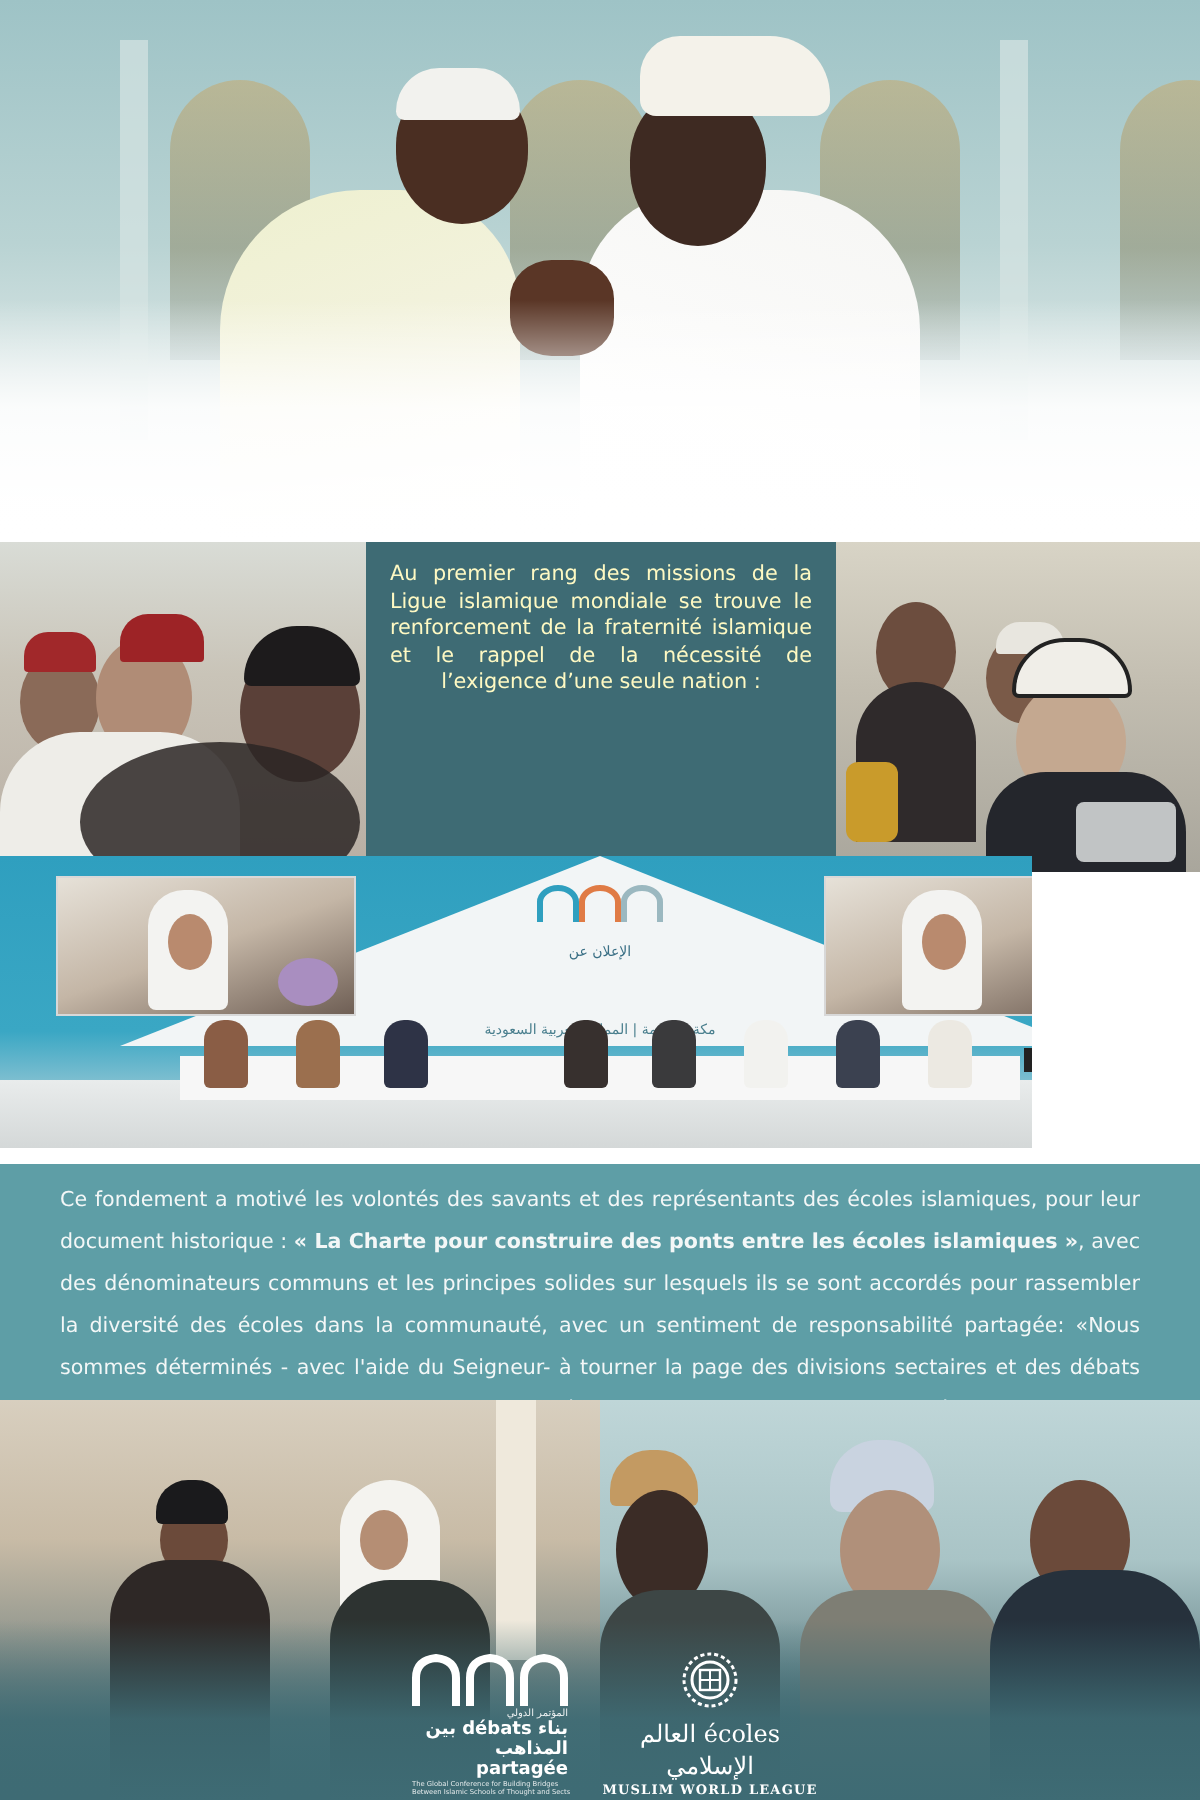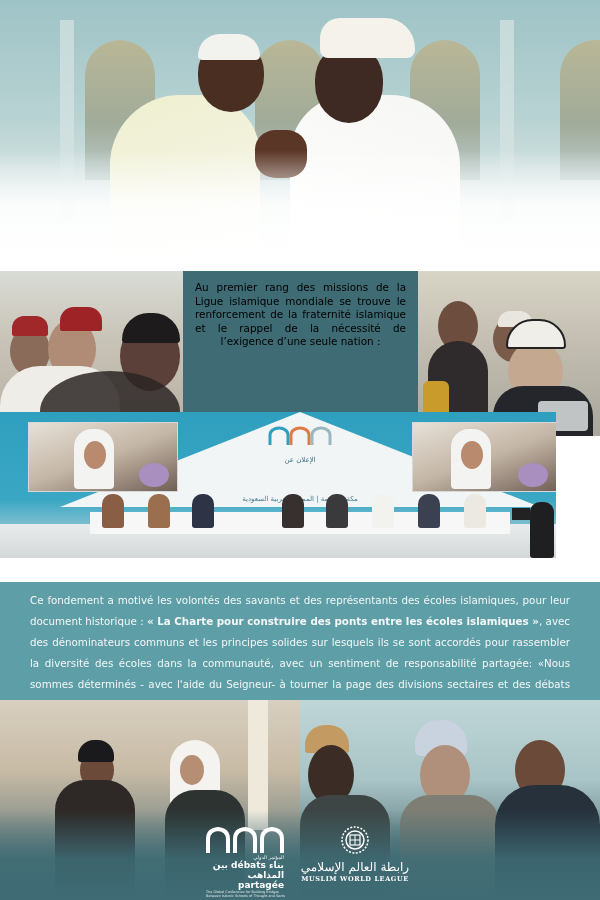--- a/index.html
+++ b/index.html
@@ -64,34 +64,34 @@
       position: absolute; left: 0; top: 0; width: 183px; height: 165px; overflow: hidden;
       background: linear-gradient(180deg, #d9dcd6 0%, #c9c4b8 40%, #b8aea3 100%);
     }
     .photo-right {
       position: absolute; left: 418px; top: 0; width: 182px; height: 165px; overflow: hidden;
       background: linear-gradient(180deg, #d8d4c6 0%, #c2bdb0 45%, #a9a69c 100%);
     }
     .blob { position: absolute; border-radius: 50%; }
     .text-panel {
       position: absolute; left: 183px; top: 0; width: 235px; height: 212px;
-      background: #3e6b74; color: #000000;
+      background: #3e6b74; color: #fef9c3;
       padding: 10px 12px 0 12px;
       font-family: "DejaVu Sans", sans-serif;
     }
     .panel-intro {
       font-size: 10.4px; line-height: 13.5px; text-align: justify; text-align-last: center;
     }
     .panel-quote {
       margin-top: 5px; font-size: 10.2px; line-height: 13.5px; font-weight: bold; text-align: center;
     }
 
     
     .band3 {
-      position: absolute; left: 0; top: 412px; width: 556px; height: 146px; overflow: hidden;
+      position: absolute; left: 0; top: 428px; width: 516px; height: 146px; overflow: hidden;
       background: linear-gradient(180deg, #2f9fbf 0%, #3aa7c4 60%, #d9dee0 100%);
     }
     .stage-tri {
       position: absolute; left: 60px; top: 0; width: 480px; height: 95px;
       background: #f2f5f6;
       clip-path: polygon(50% 0, 100% 100%, 0 100%);
     }
     .stage-screen {
       position: absolute; top: 10px; width: 150px; height: 70px; overflow: hidden;
       background: linear-gradient(160deg, #e6e1d8 0%, #c4b6a6 50%, #6f5f55 100%);
@@ -283,16 +283,16 @@
   </div>
 
   <div class="logo-mwl">
     <svg width="30" height="30" viewBox="0 0 30 30" style="display:block;margin:0 auto">
       <circle cx="15" cy="15" r="13" fill="none" stroke="#ffffff" stroke-width="1.5" stroke-dasharray="2 1.5"></circle>
       <circle cx="15" cy="15" r="9" fill="none" stroke="#ffffff" stroke-width="1.5"></circle>
       <rect x="10" y="10" width="10" height="10" fill="none" stroke="#ffffff" stroke-width="1.2"></rect>
       <line x1="15" y1="10" x2="15" y2="20" stroke="#ffffff" stroke-width="1"></line>
       <line x1="10" y1="15" x2="20" y2="15" stroke="#ffffff" stroke-width="1"></line>
     </svg>
-    <div class="ar">رابطة العالم الإسلامي</div>
+    <div class="ar">écoles العالم الإسلامي</div>
     <div class="en">MUSLIM WORLD LEAGUE</div>
   </div>
 </section>
 
 </body></html>

